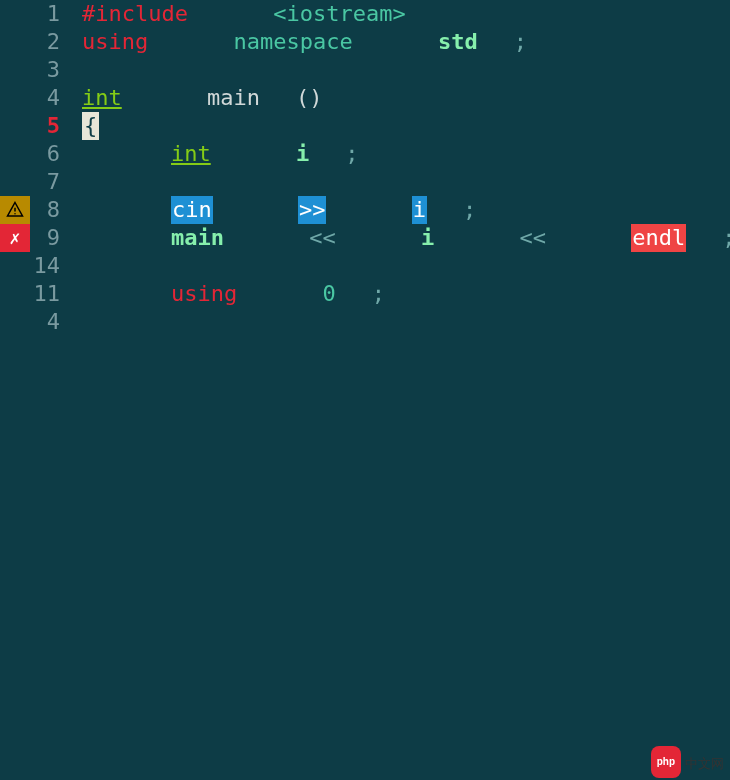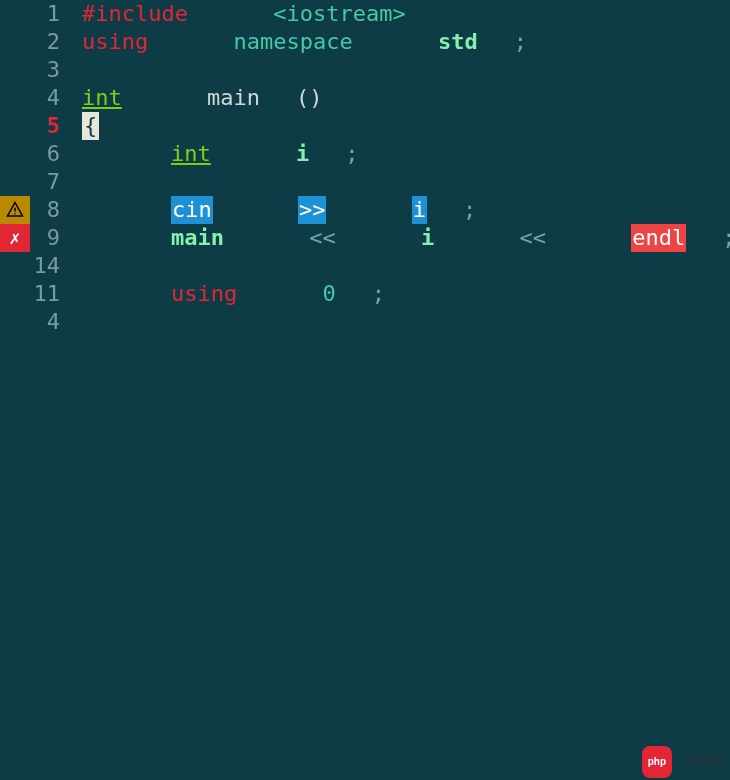--- a/index.html
+++ b/index.html
@@ -108,22 +108,22 @@
     .hl-error {
       background: #ef4444;
       color: #fff;
       padding: 0 1px;
     }
     .watermark {
       position: absolute;
       bottom: 2px;
       right: 6px;
       display: flex;
-      align-items: flex-start;
-      gap: 13px;
+      align-items: flex-end;
+      gap: 4px;
     }
     .watermark-badge {
       background: #e32636;
       color: #fff;
       font-size: 10px;
       padding: 2px 6px;
       border-radius: 8px;
       font-family: sans-serif;
       font-weight: bold;
     }

